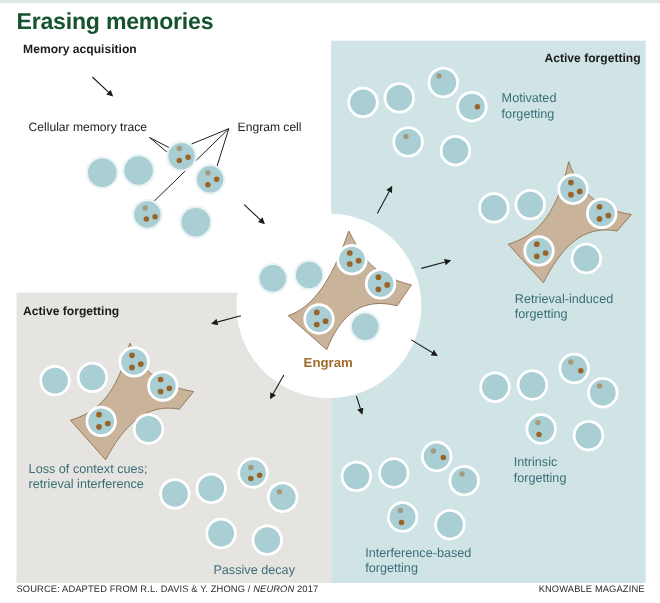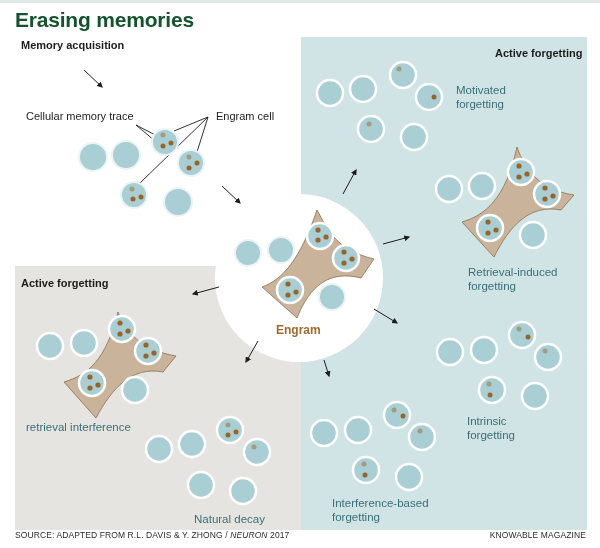--- a/index.html
+++ b/index.html
@@ -222,18 +222,19 @@
 <div class="lbl teal-lbl" style="left:467px; top:414px;">
   <div>Intrinsic</div>
   <div>forgetting</div>
 </div>
 <div class="lbl teal-lbl" style="left:332px; top:496px;">
   <div>Interference-based</div>
   <div>forgetting</div>
 </div>
 
 <div class="lbl teal-lbl" style="left:26px; top:420px;">
+  <div>Loss of context cues;</div>
   <div>retrieval interference</div>
 </div>
-<div class="lbl teal-lbl" style="left:194px; top:512px;">Natural decay</div>
+<div class="lbl teal-lbl" style="left:194px; top:512px;">Passive decay</div>
 
 <div class="footer" style="left:15px;"><span>SOURCE: ADAPTED FROM R.L. DAVIS &amp; Y. ZHONG / </span><i>NEURON</i><span> 2017</span></div>
 <div class="footer" style="right:14px;padding-left:16px;">KNOWABLE MAGAZINE</div>
 
 </body></html>

